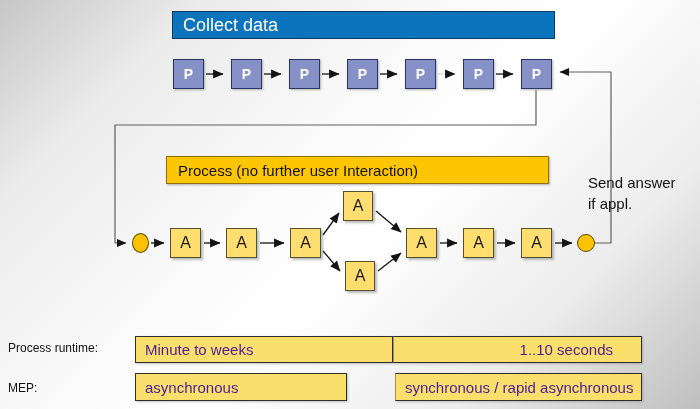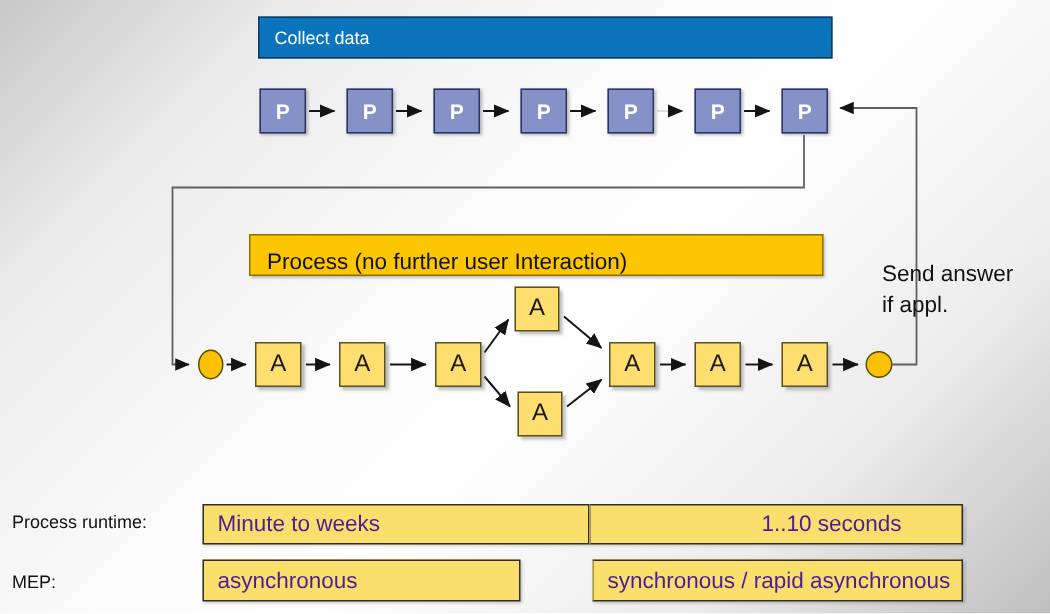--- a/index.html
+++ b/index.html
@@ -9,26 +9,26 @@
     background:linear-gradient(135deg,#c7c7c7 0%,#ebebeb 18%,#fbfbfb 42%,#ffffff 55%,#ececec 78%,#bfbfbf 100%);
   }
   .connectors{position:absolute;left:0;top:0;width:700px;height:409px;pointer-events:none;}
   .connectors line{stroke:#141414;stroke-width:1.3;}
   .connectors line.faded{stroke:#dedede;}
   .connectors path.loop{stroke:#5f5f5f;stroke-width:1.2;fill:none;}
   .banner-blue{
     position:absolute;left:172px;top:11px;width:383px;height:28px;
     background:#0c74bc;border:1px solid #0e3a60;box-sizing:border-box;
     display:flex;align-items:center;padding-left:10px;
-    color:#ffffff;font-size:12px;
+    color:#ffffff;font-size:18px;
   }
   .banner-gold{
     position:absolute;left:166px;top:156px;width:383px;height:28px;
     background:#fdc602;border:1px solid #8f7000;box-sizing:border-box;
-    display:flex;align-items:flex-end;padding-left:11px;
+    display:flex;align-items:center;padding-left:11px;
     color:#111111;font-size:15px;
     box-shadow:1px 1px 2px rgba(90,90,90,.45);
   }
   .box-p{
     position:absolute;width:31px;height:30px;top:59px;
     background:#8591c7;border:1px solid #2a3565;box-sizing:border-box;
     display:flex;align-items:center;justify-content:center;
     color:#ffffff;font-size:14px;font-weight:bold;
     box-shadow:1px 1px 2px rgba(110,110,110,.5);
   }
@@ -44,21 +44,21 @@
     border-radius:50%;box-sizing:border-box;
   }
   .lbl{position:absolute;color:#111111;font-size:15px;line-height:21px;}
   .tbl-label{position:absolute;left:8px;color:#111111;font-size:12px;}
   .tbl-cell{
     position:absolute;background:#fbdf6d;border:1px solid #2e2e2e;box-sizing:border-box;
     display:flex;align-items:center;color:#4c1d95;font-size:15px;
     box-shadow:1px 1px 2px rgba(110,110,110,.4);
   }
   .tbl-cell.pad-l{padding-left:9px;}
-  .tbl-cell.align-r{justify-content:flex-end;padding-right:40px;}
+  .tbl-cell.align-r{justify-content:flex-end;padding-right:28px;}
   .tbl-cell.no-l{border-left:1px solid #9e9454;}
 </style>
 </head>
 <body>
 
 <div class="stage">
 
   <svg class="connectors" viewBox="0 0 700 409">
     <defs>
       <marker id="arr" viewBox="0 0 10 10" refX="8.5" refY="5" markerWidth="9" markerHeight="9" orient="auto">

